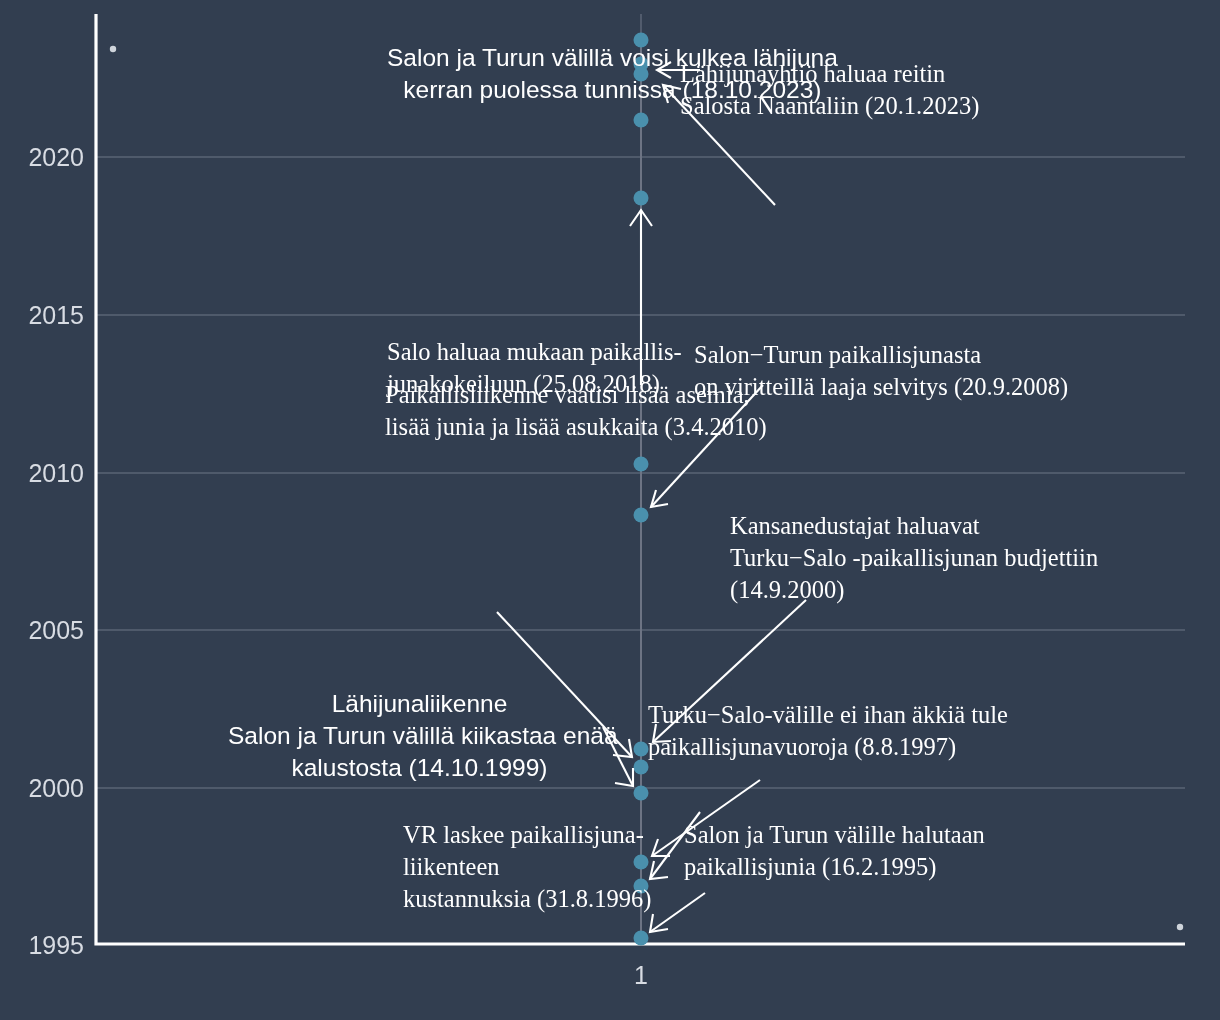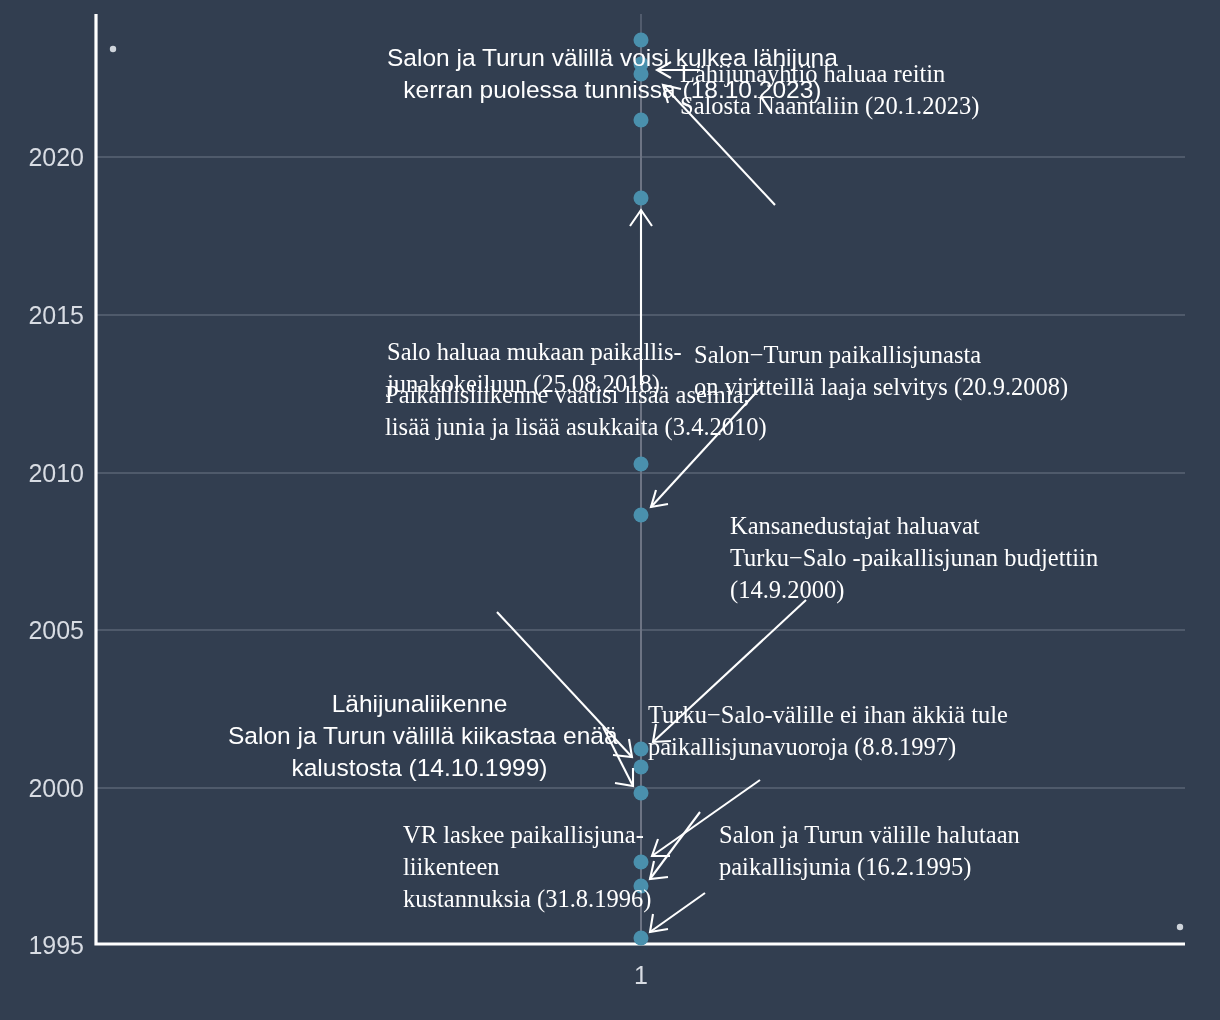--- a/index.html
+++ b/index.html
@@ -181,16 +181,16 @@
 Salon ja Turun välillä kiikastaa enää
 kalustosta (14.10.1999)</div>
 
   <div class="annot leftal" style="left:648px; top:699px;">Turku−Salo-välille ei ihan äkkiä tule
 paikallisjunavuoroja (8.8.1997)</div>
 
   <div class="annot leftal" style="left:387px; top:819px;margin-left:16px;">VR laskee paikallisjuna-
 liikenteen
 kustannuksia (31.8.1996)</div>
 
-  <div class="annot leftal" style="left:684px; top:819px;margin-left:35px;">Salon ja Turun välille halutaan
+  <div class="annot leftal" style="left:684px; top:819px;">Salon ja Turun välille halutaan
 paikallisjunia (16.2.1995)</div>
 
 </div>
 
 </body></html>

